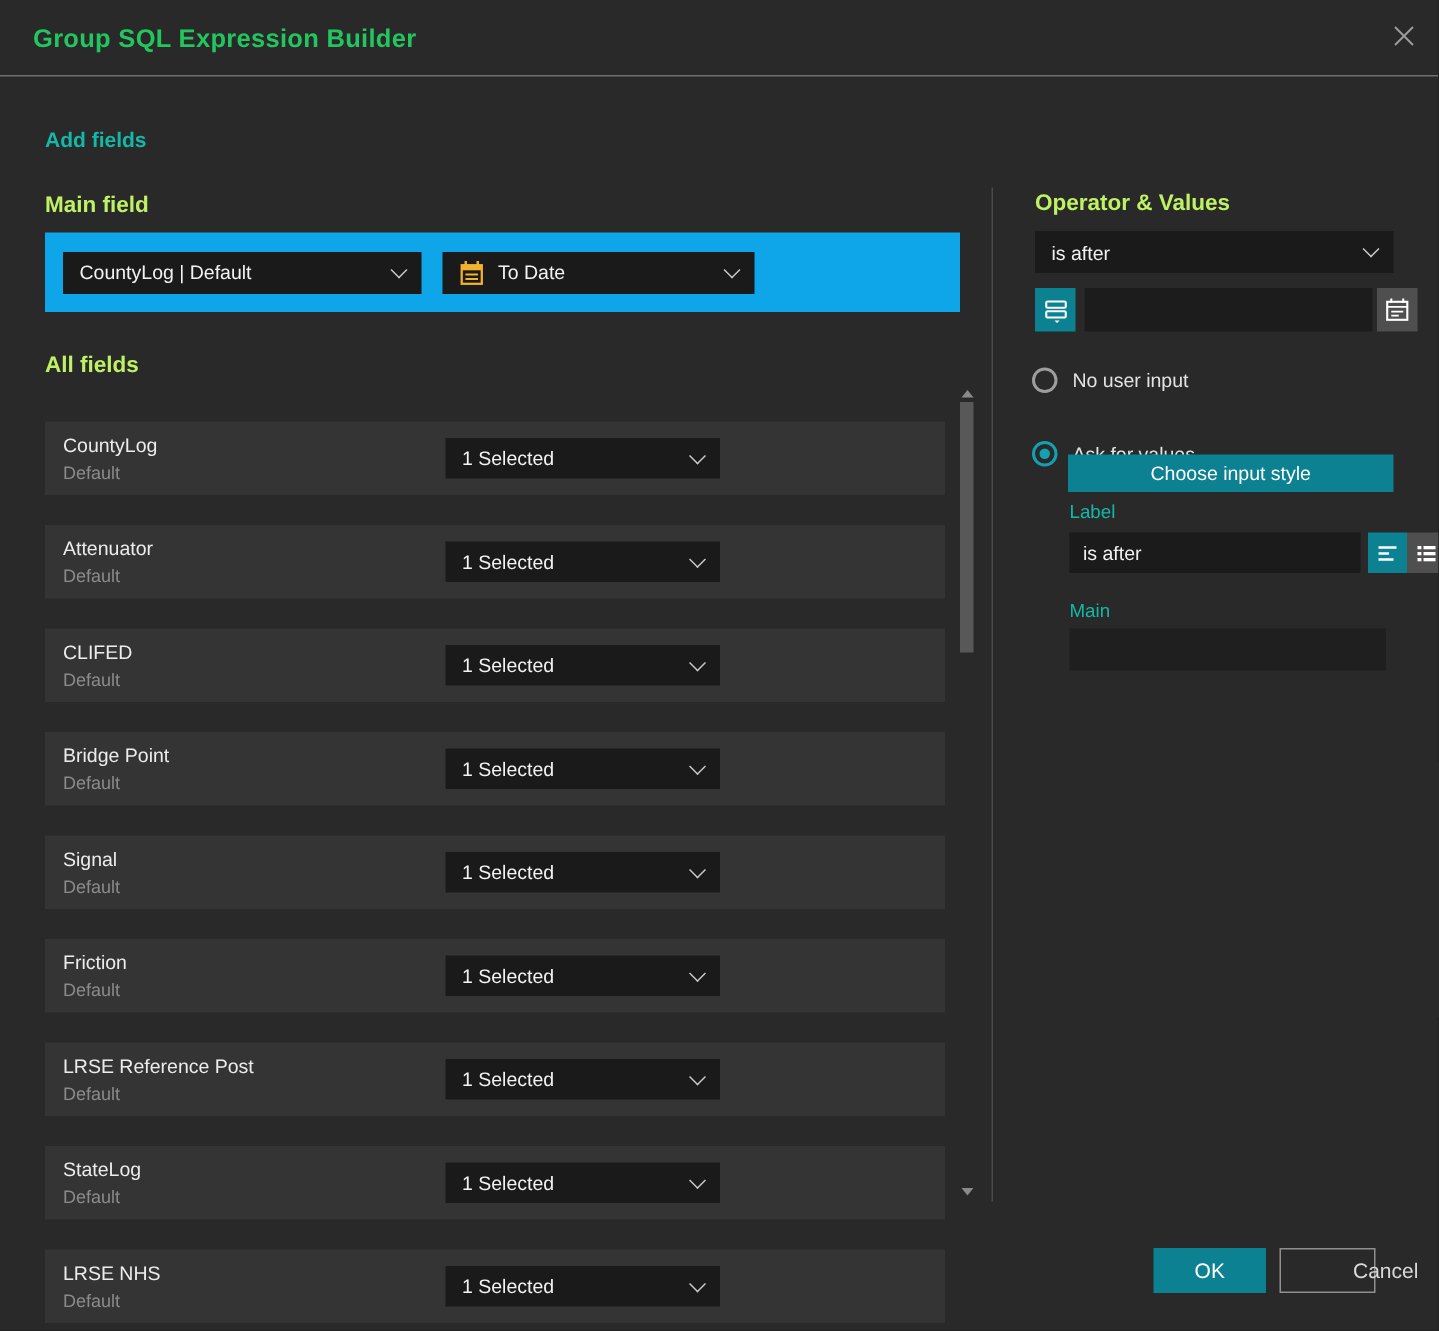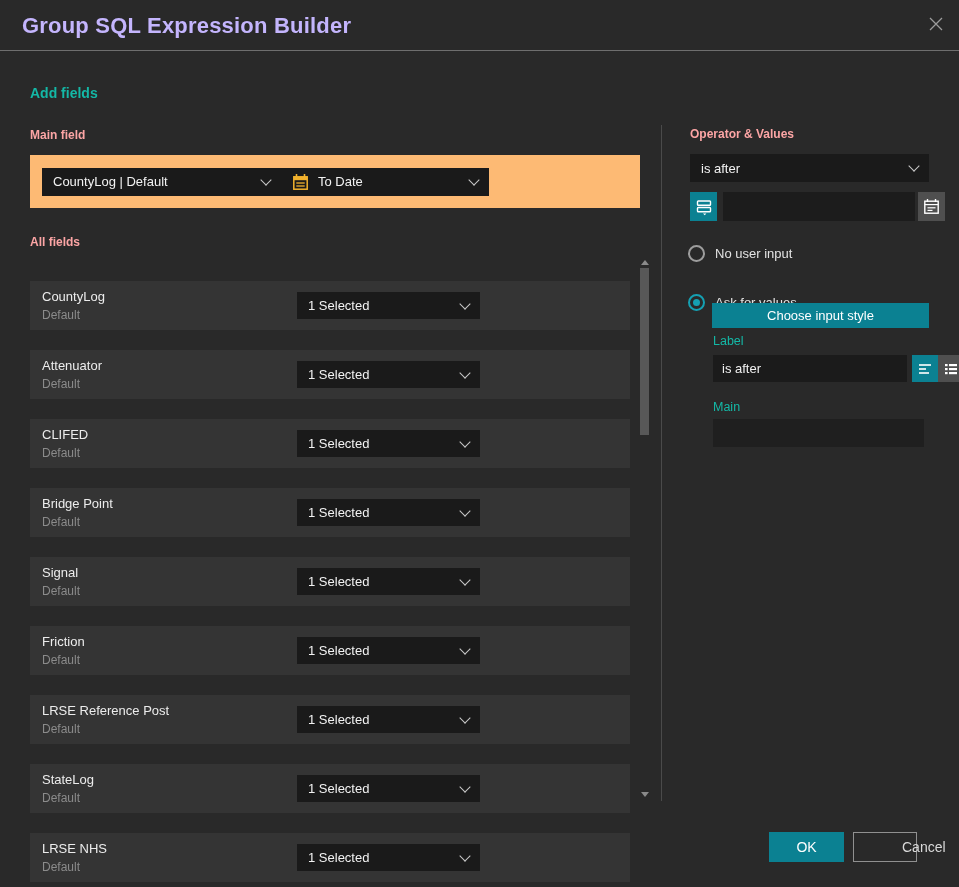--- a/index.html
+++ b/index.html
@@ -2,36 +2,36 @@
 <html><head>
 <meta charset="utf-8">
 <style>
   html,body{margin:0;padding:0;background:#1f1f1f;}
   .dialog{
     position:relative;width:959px;height:887px;background:#292929;
     font-family:"Liberation Sans", sans-serif;overflow:hidden;
   }
   
   .header{position:absolute;top:0;left:0;width:959px;height:51px;border-bottom:1px solid #6e6e6e;box-sizing:border-box;}
-  .header-title{position:absolute;left:22px;top:0;line-height:51px;font-size:22px;font-weight:600;color:#c4b5fd;letter-spacing:.2px;}
+  .header-title{position:absolute;left:22px;top:0;line-height:51px;font-size:17px;font-weight:600;color:#22c55e;letter-spacing:.2px;}
   .close-btn{position:absolute;right:13px;top:16px;width:20px;height:20px;display:flex;align-items:center;justify-content:center;cursor:pointer;}
   
   .h-add{position:absolute;left:30px;top:85px;font-size:14px;font-weight:700;color:#14b8a6;}
-  .h-sub{font-size:12px;font-weight:700;color:#fca5a5;}
+  .h-sub{font-size:15px;font-weight:700;color:#bef264;}
   .h-main{position:absolute;left:30px;top:128px;}
   .h-all{position:absolute;left:30px;top:235px;}
   .h-op{position:absolute;left:690px;top:127px;}
   
   .selbox{background:#1a1a1a;display:flex;align-items:center;box-sizing:border-box;
     padding:0 11px;color:#f2f2f2;font-size:13px;cursor:pointer;}
   .chev{width:7px;height:7px;border-right:1.7px solid #c9c9c9;border-bottom:1.7px solid #c9c9c9;
     transform:rotate(45deg);margin-left:auto;margin-top:-4px;flex:0 0 auto;}
   
-  .main-panel{position:absolute;left:30px;top:155px;width:610px;height:53px;background:#fdba74;
-    display:flex;align-items:center;padding-left:12px;box-sizing:border-box;}
+  .main-panel{position:absolute;left:30px;top:155px;width:610px;height:53px;background:#0ea5e9;
+    display:flex;align-items:center;padding-left:12px;gap:14px;box-sizing:border-box;}
   .sel-field{width:239px;height:28px;}
   .sel-date{width:208px;height:28px;gap:9px;}
   
   .fields-list{position:absolute;left:30px;top:261px;width:600px;}
   .field-row{position:relative;height:49px;background:#343434;margin-bottom:11px;margin-top:20px;}
   .row-name{position:absolute;left:12px;top:8px;font-size:13px;color:#ececec;}
   .row-sub{position:absolute;left:12px;top:27px;font-size:12px;color:#8b8b8b;}
   .row-select{position:absolute;left:267px;top:11px;width:183px;height:27px;}
   
   .scrollbar{position:absolute;left:638px;top:256px;width:14px;height:545px;}

